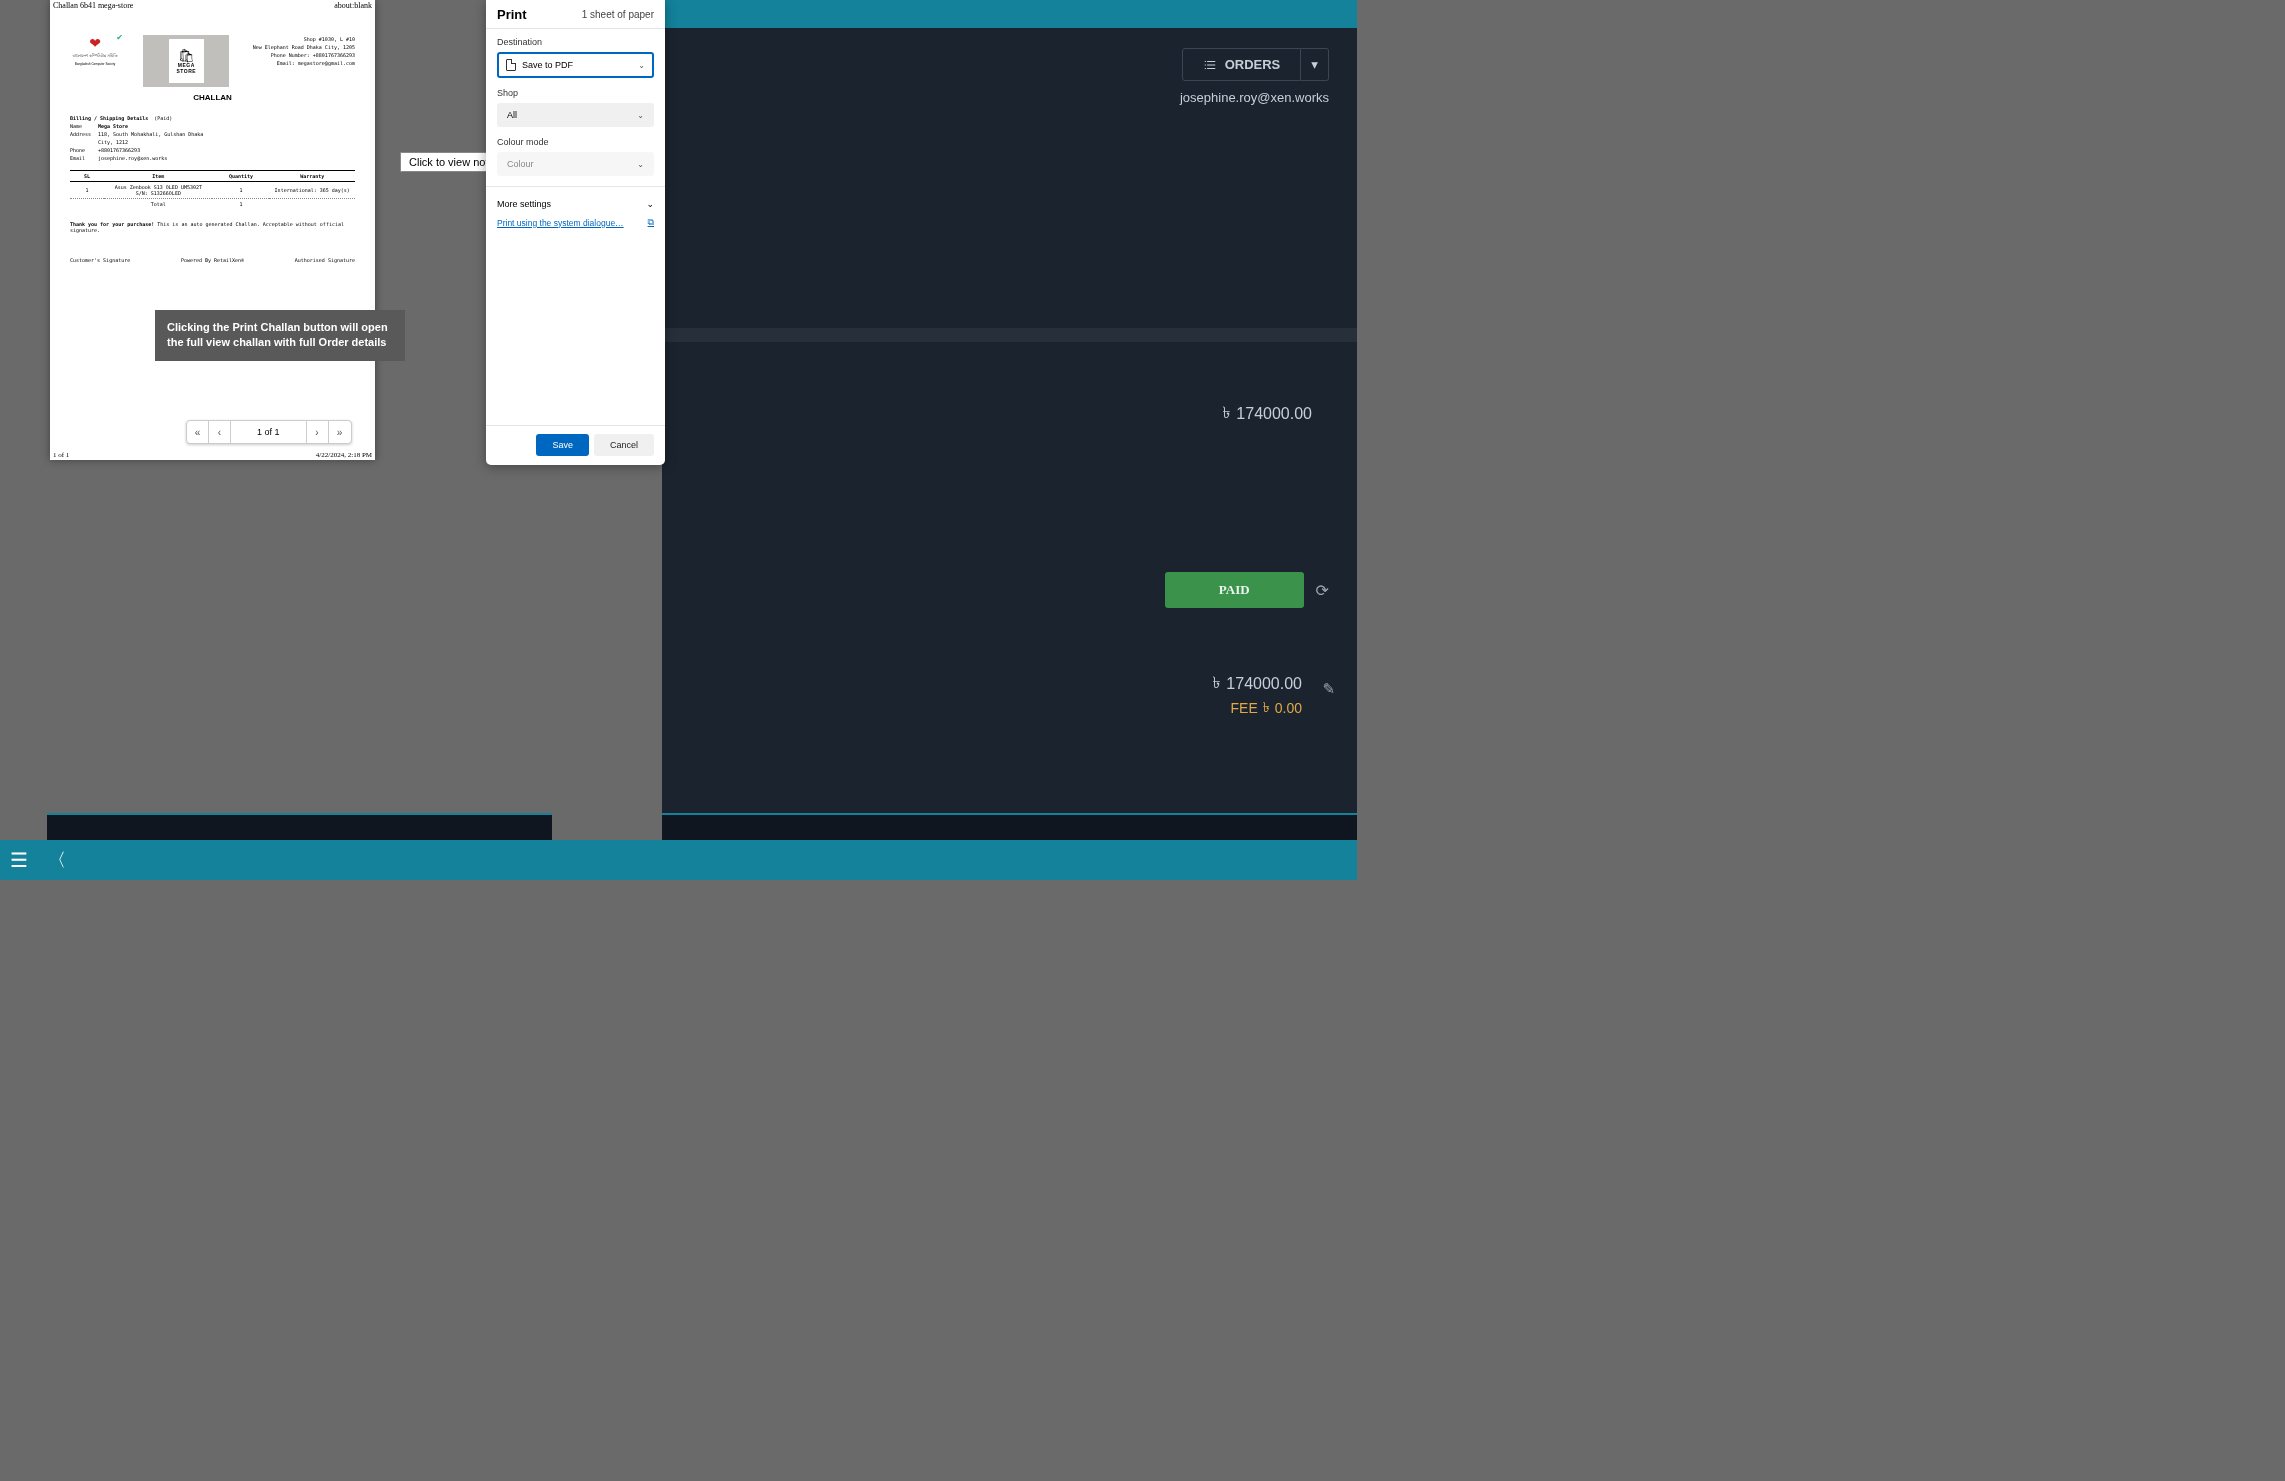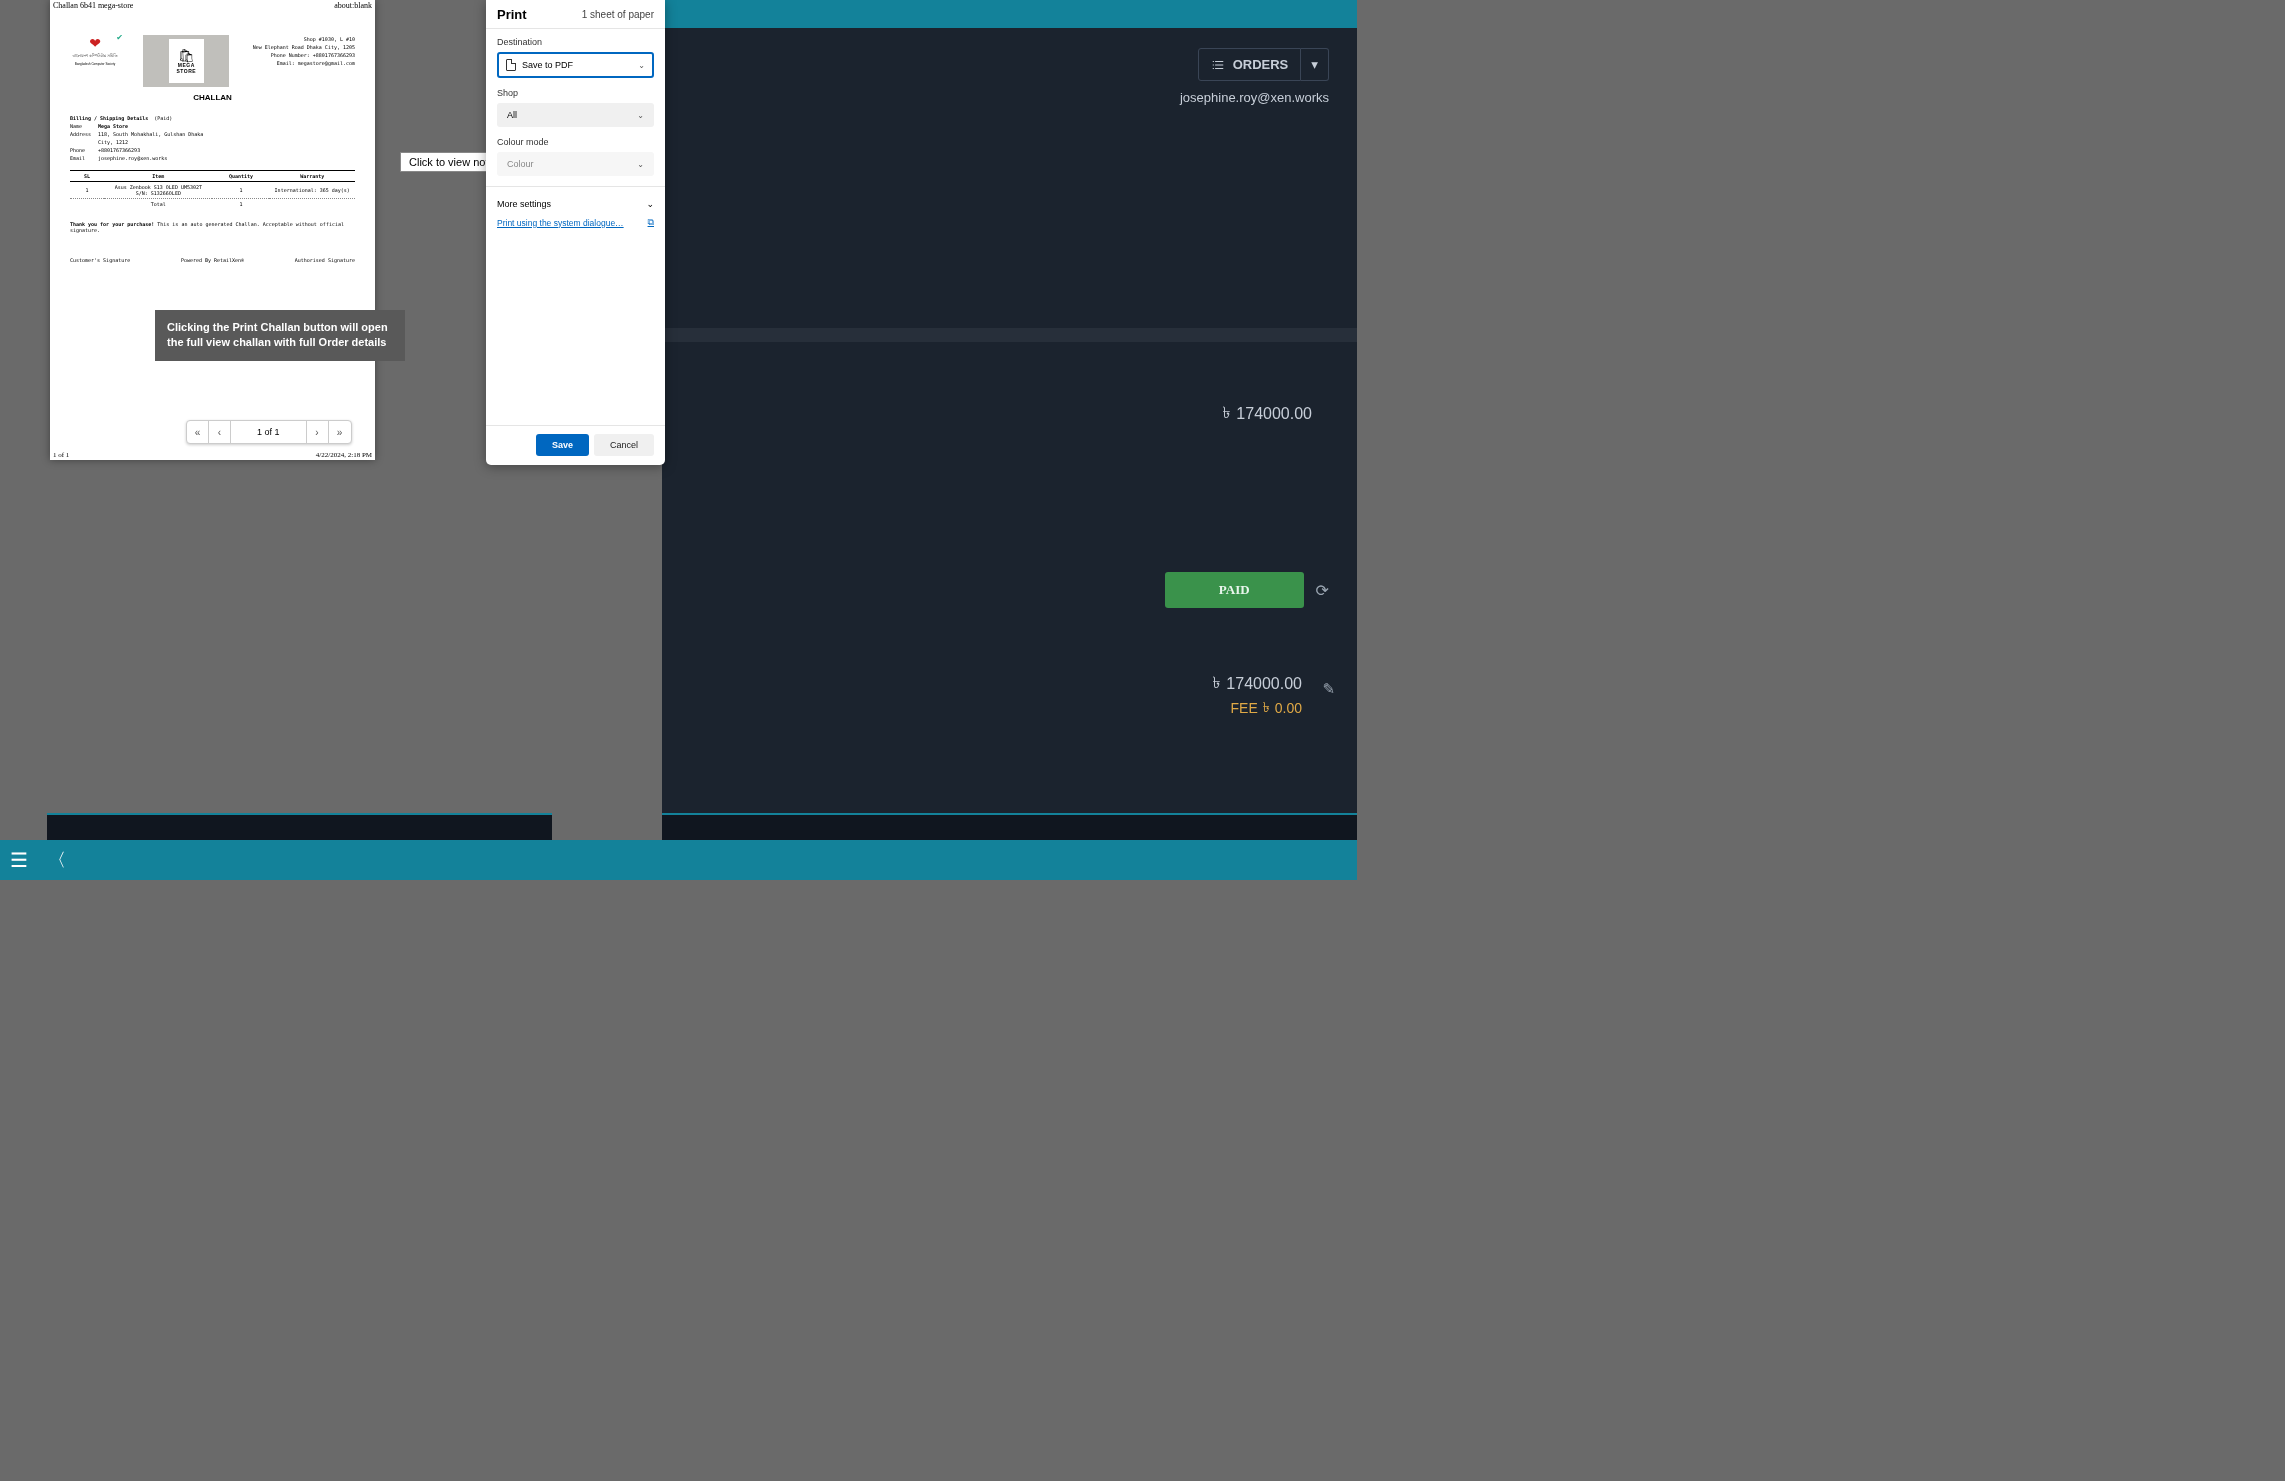--- a/index.html
+++ b/index.html
@@ -9,21 +9,21 @@
     .bottom-bar { position: absolute; bottom: 0; left: 0; right: 0; height: 40px; background: #13829a; display: flex; align-items: center; padding: 0 10px; }
     .bottom-bar .hamburger { color: #fff; font-size: 20px; cursor: pointer; margin-right: 20px; }
     .bottom-bar .back { color: #fff; font-size: 18px; cursor: pointer; }
     
     
     .app-top-bar { position: absolute; top: 0; left: 662px; right: 0; height: 28px; background: #13829a; }
     
     
     .dark-panel { position: absolute; top: 28px; right: 0; width: 695px; bottom: 40px; background: #1b232e; color: #c7ced8; padding: 20px; }
     .dark-panel .orders-btn-group { position: absolute; top: 20px; right: 28px; display: flex; }
-    .dark-panel .orders-btn { border: 1px solid #3a4556; background: transparent; color: #c7ced8; padding: 8px 12px; display: flex; align-items: center; gap: 8px; font-size: 13px; font-weight: 600; border-radius: 3px 0 0 3px; cursor: pointer; }
+    .dark-panel .orders-btn { border: 1px solid #3a4556; background: transparent; color: #c7ced8; padding: 8px 20px; display: flex; align-items: center; gap: 8px; font-size: 13px; font-weight: 600; border-radius: 3px 0 0 3px; cursor: pointer; }
     .dark-panel .orders-caret { border: 1px solid #3a4556; border-left: none; background: transparent; color: #c7ced8; padding: 8px 10px; border-radius: 0 3px 3px 0; cursor: pointer; }
     .dark-panel .email-line { position: absolute; top: 62px; right: 28px; font-size: 13px; color: #c7ced8; }
     .dark-panel .gray-block { position: absolute; top: 300px; right: 0; left: 0; height: 14px; background: #272f3a; }
     .dark-panel .amount1 { position: absolute; top: 372px; right: 45px; font-size: 16px; color: #c7ced8; display:flex; align-items:center; gap:6px; }
     .dark-panel .paid-row { position: absolute; top: 544px; right: 28px; display: flex; align-items: center; gap: 12px; font-family: Liberation Serif, serif; }
     .dark-panel .paid-badge { background: #3a924b; color: #e8f5ec; padding: 10px 54px; border-radius: 3px; font-size: 13px; font-weight: 600; }
     .dark-panel .refresh-ic { color: #9aa5b1; font-size: 16px; }
     .dark-panel .amount2 { position: absolute; top: 642px; right: 55px; font-size: 16px; color: #c7ced8; display:flex; align-items:center; gap:6px; }
     .dark-panel .fee-line { position: absolute; top: 668px; right: 55px; font-size: 14px; color: #e0a946; display:flex; align-items:center; gap:5px; }
     .dark-panel .edit-ic { position: absolute; top: 652px; right: 22px; color: #9aa5b1; font-size: 15px; }
@@ -86,21 +86,21 @@
     .pd-select.disabled { background: #f6f6f6; color: #888; }
     .pd-select .sel-left { display: flex; align-items: center; gap: 6px; justify-content: flex-end; }
     .pd-select .chev { color: #555; font-size: 8px; }
     .pd-more { display: flex; justify-content: space-between; align-items: center; margin: 4px 0 8px; cursor: pointer; }
     .pd-link { color: #0067c0; text-decoration: underline; font-size: 8.5px; cursor: pointer; display: flex; justify-content: space-between; align-items: center; }
     .pd-link .ext { color: #0067c0; font-size: 9px; }
     .pd-spacer { flex: 1; }
     .pd-actions-hr { border: none; border-top: 1px solid #e5e5e5; margin: 0 -11px 8px; }
     .pd-actions { display: flex; justify-content: flex-end; gap: 5px; }
     .pd-btn { border: none; padding: 6px 16px; border-radius: 3px; font-size: 9px; cursor: pointer; }
-    .pd-btn.primary { background: #0067c0; color: #fff; font-weight: bold; }
+    .pd-btn.primary { background: #0067c0; color: #fff; }
     .pd-btn.secondary { background: #f0f0f0; color: #222; }
     
     .file-ic { width: 10px; height: 12px; border: 1px solid #333; border-radius: 1px; position: relative; }
     .file-ic::after { content: ''; position: absolute; top: -1px; right: -1px; width: 4px; height: 4px; background: #fff; border-left: 1px solid #333; border-bottom: 1px solid #333; }
     
     svg.orders-ic { width: 14px; height: 14px; fill: currentColor; }
   </style>
 </head>
 <body>
 

